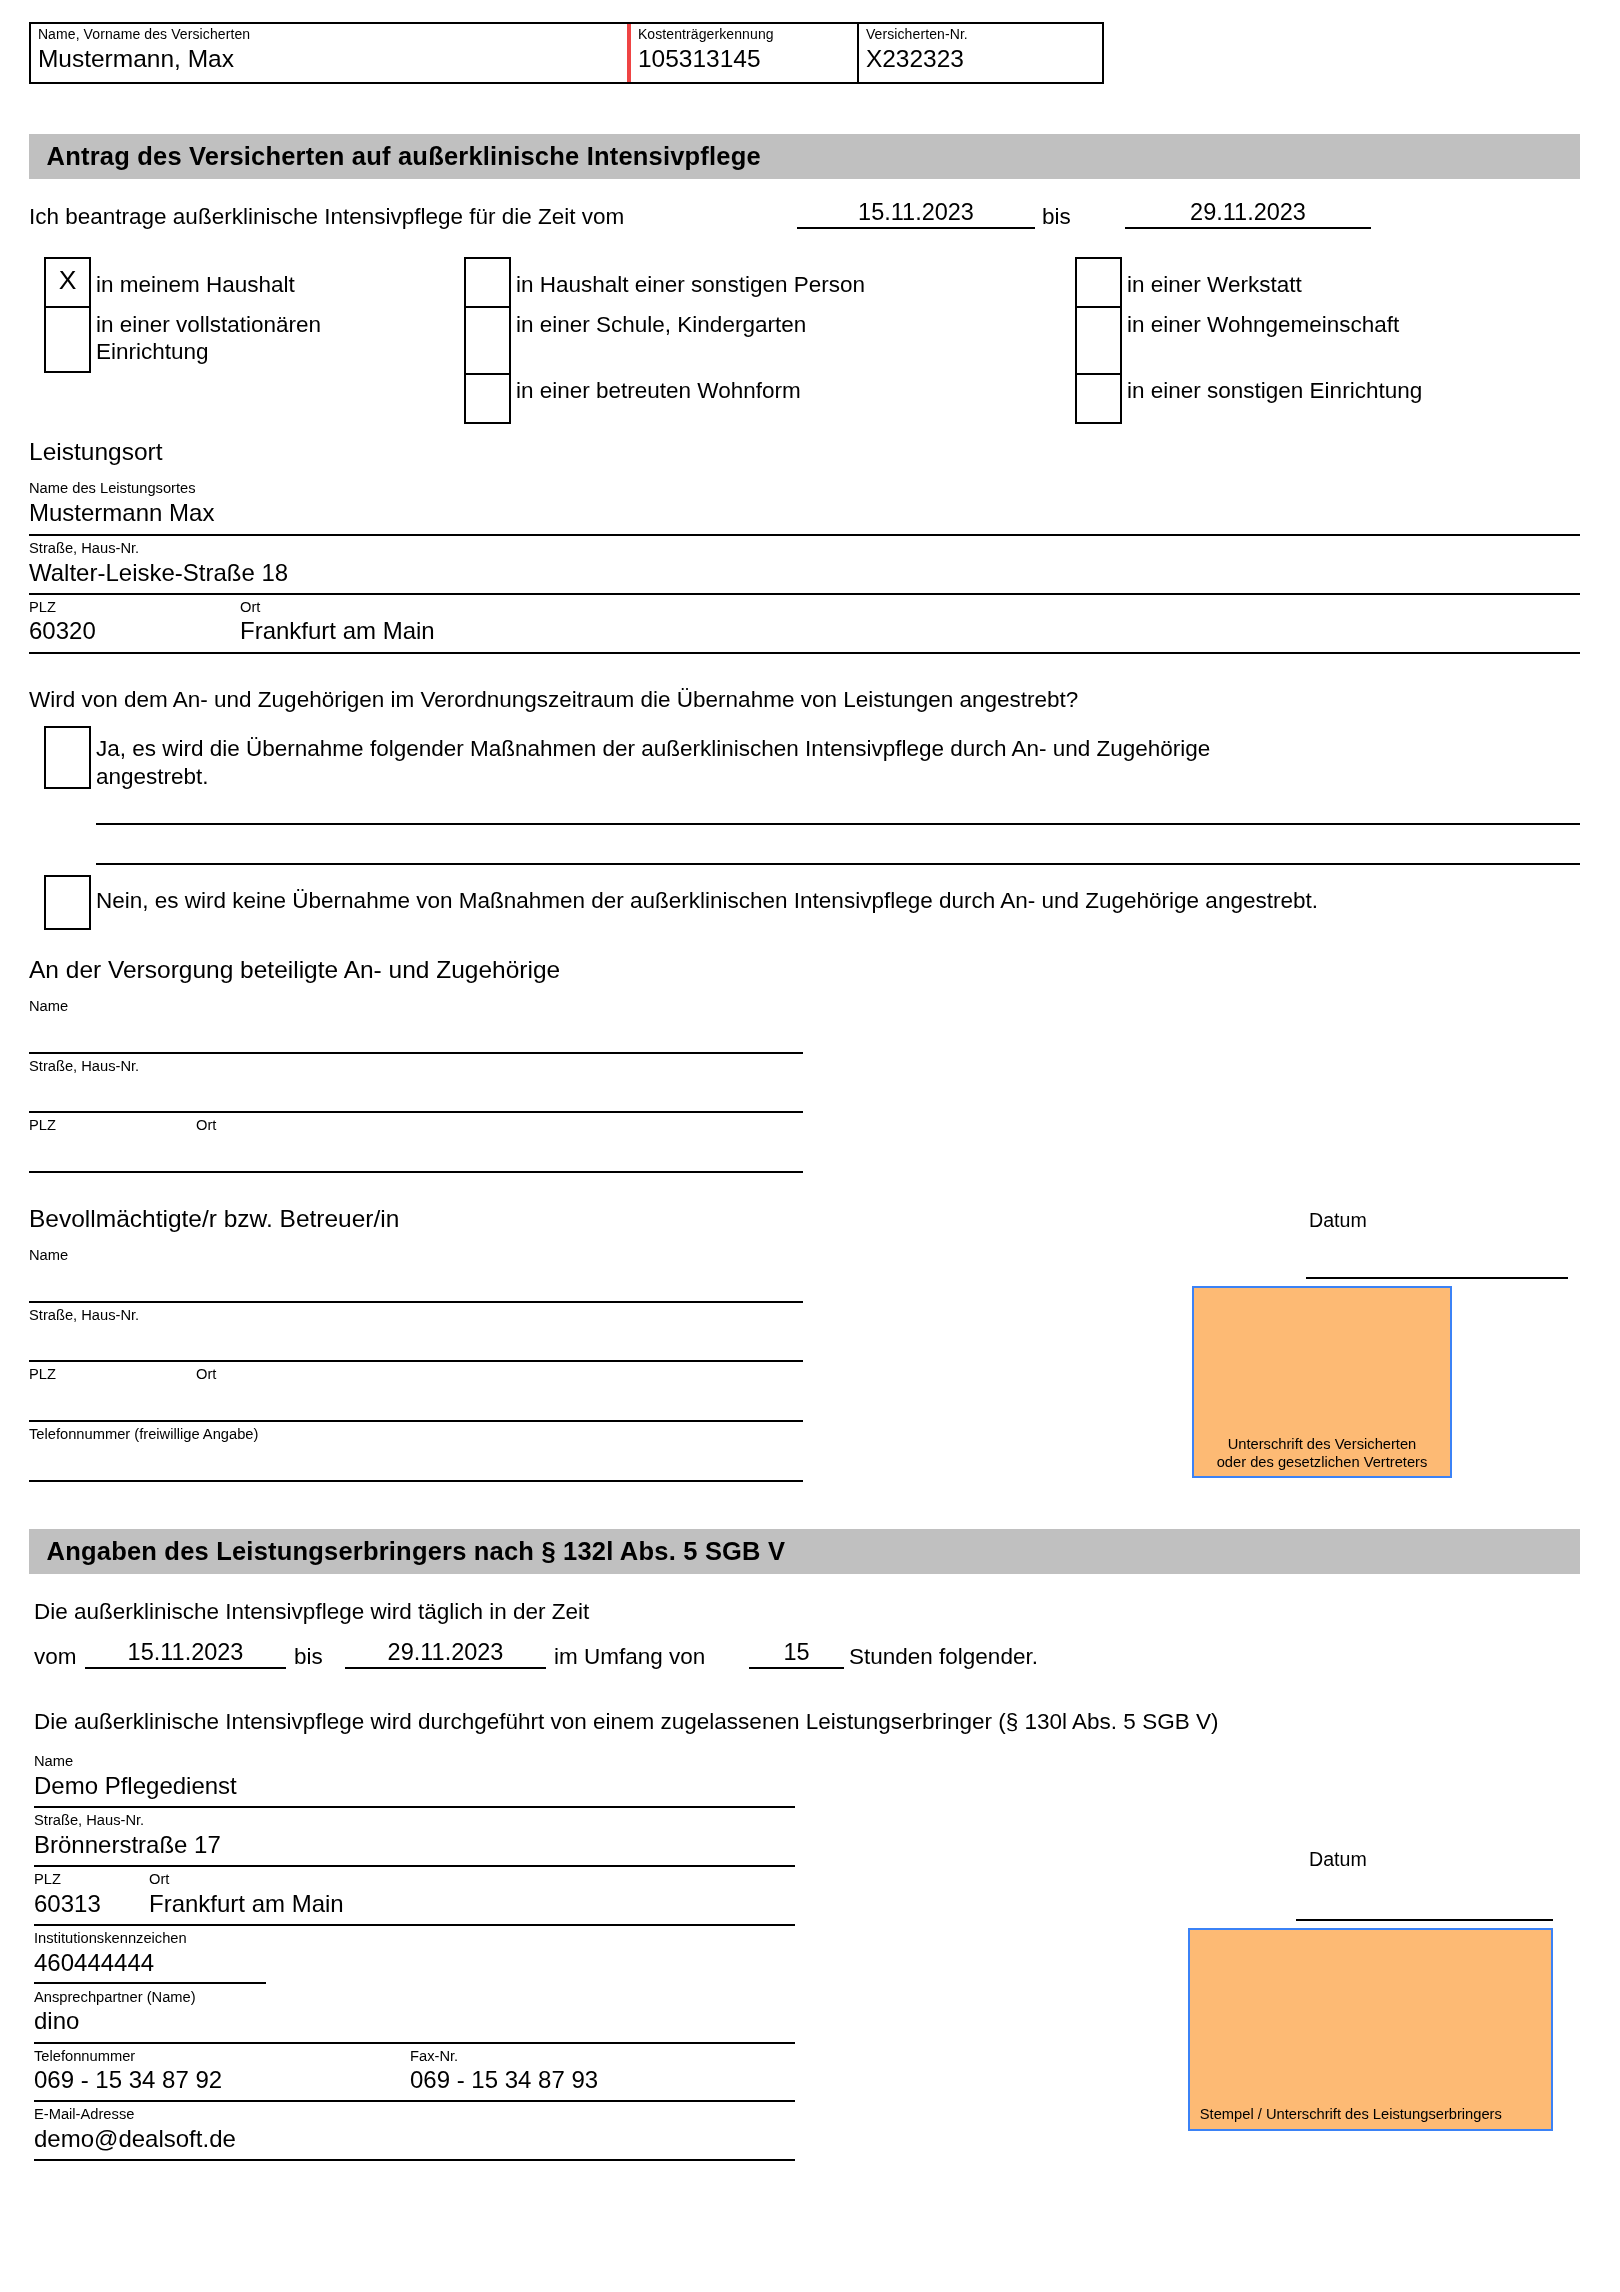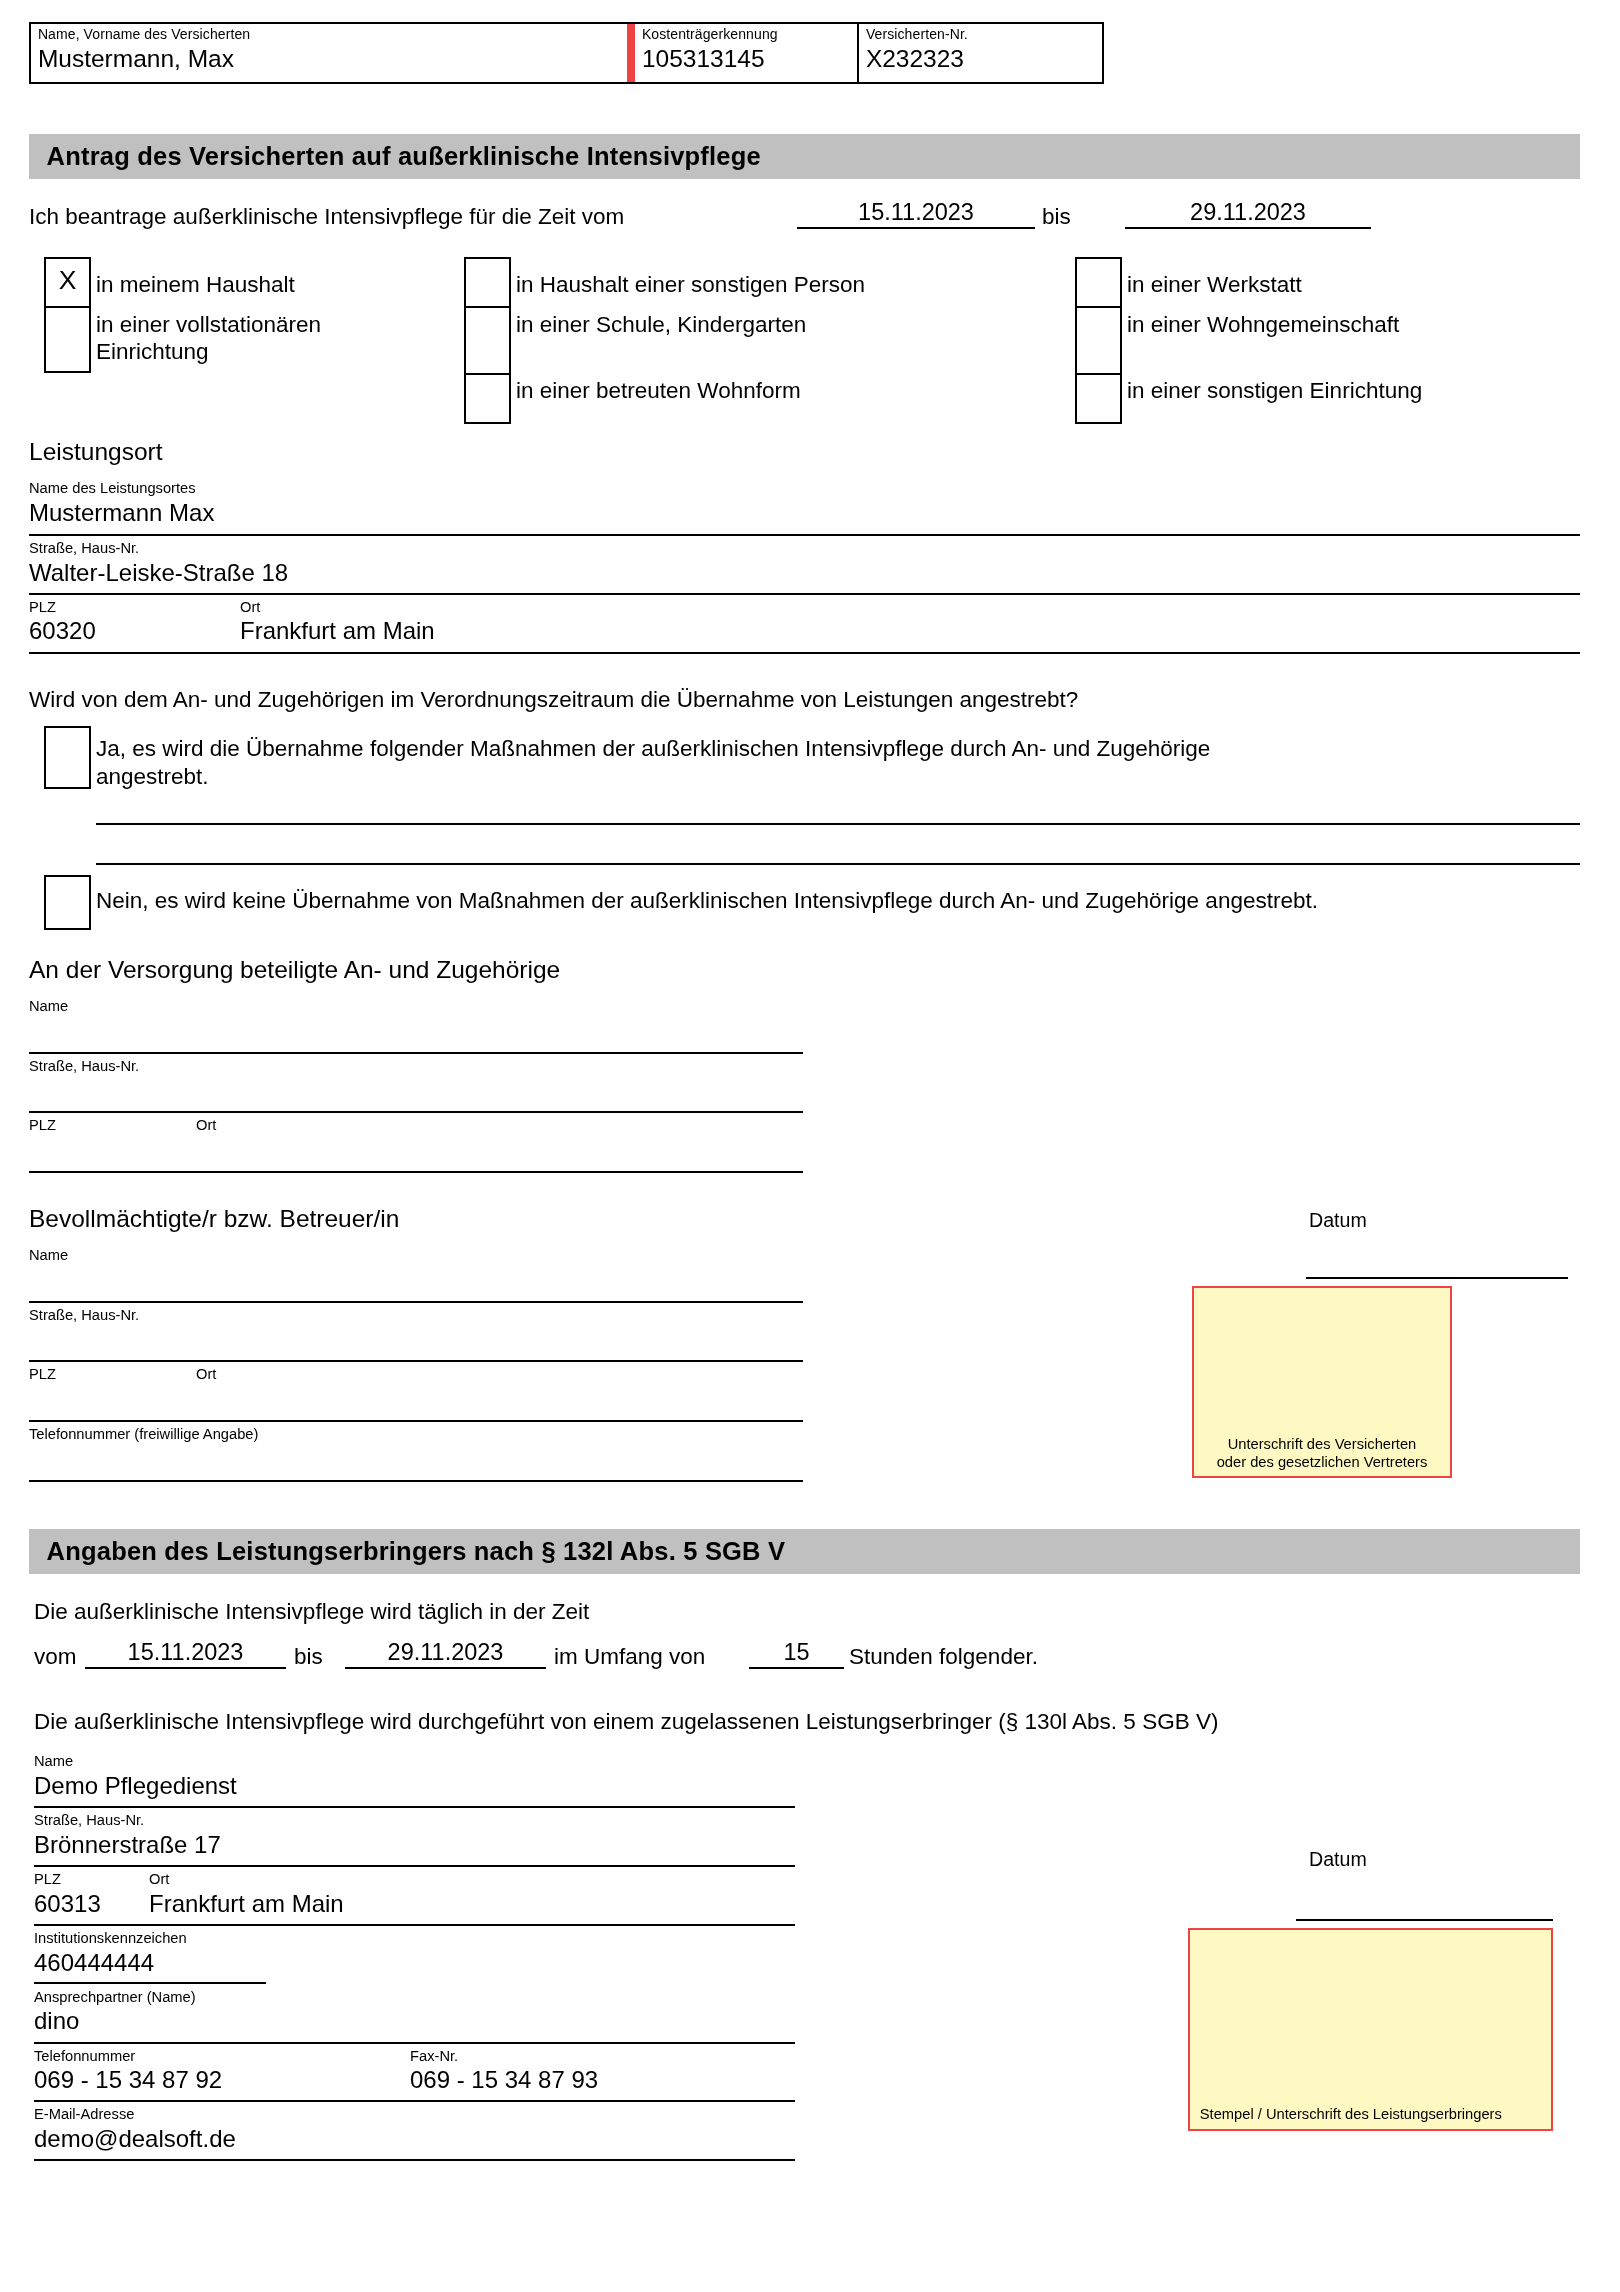--- a/index.html
+++ b/index.html
@@ -29,21 +29,21 @@
     border: 2px solid #000;
     box-sizing: border-box;
     display: flex;
   }
   #ins-table .cell {
     box-sizing: border-box;
     position: relative;
     padding: 3.9px 6.9px 0 6.9px;
   }
   #ins-table .cell.c1 { width: 596px; }
-  #ins-table .cell.c2 { width: 230px; border-left: 8px solid #ef4444; }
+  #ins-table .cell.c2 { width: 230px; border-left: 4px solid #ef4444; }
   #ins-table .cell.c3 { flex: 1; border-left: 2px solid #000; }
   .tinylabel {
     font-size: 14px;
     line-height: 15.7px;
     letter-spacing: 0.1px;
   }
   .cellvalue {
     font-size: 24.5px;
     line-height: 29px;
     margin-top: 1px;
@@ -113,22 +113,22 @@
   
   .ruleline {
     border-bottom: 2.9px solid #000;
     height: 0;
   }
   .ruleline.thin { border-bottom-width: 2px; }
 
   
   .sigbox {
     box-sizing: border-box;
-    border: 2px solid #ef4444;
-    background: #fef9c3;
+    border: 2px solid #3b82f6;
+    background: #fdba74;
   }
   .sigcaption {
     position: absolute;
     left: 0;
     right: 0;
     bottom: 4.9px;
     text-align: center;
     font-size: 14.7px;
     line-height: 17.6px;
   }

